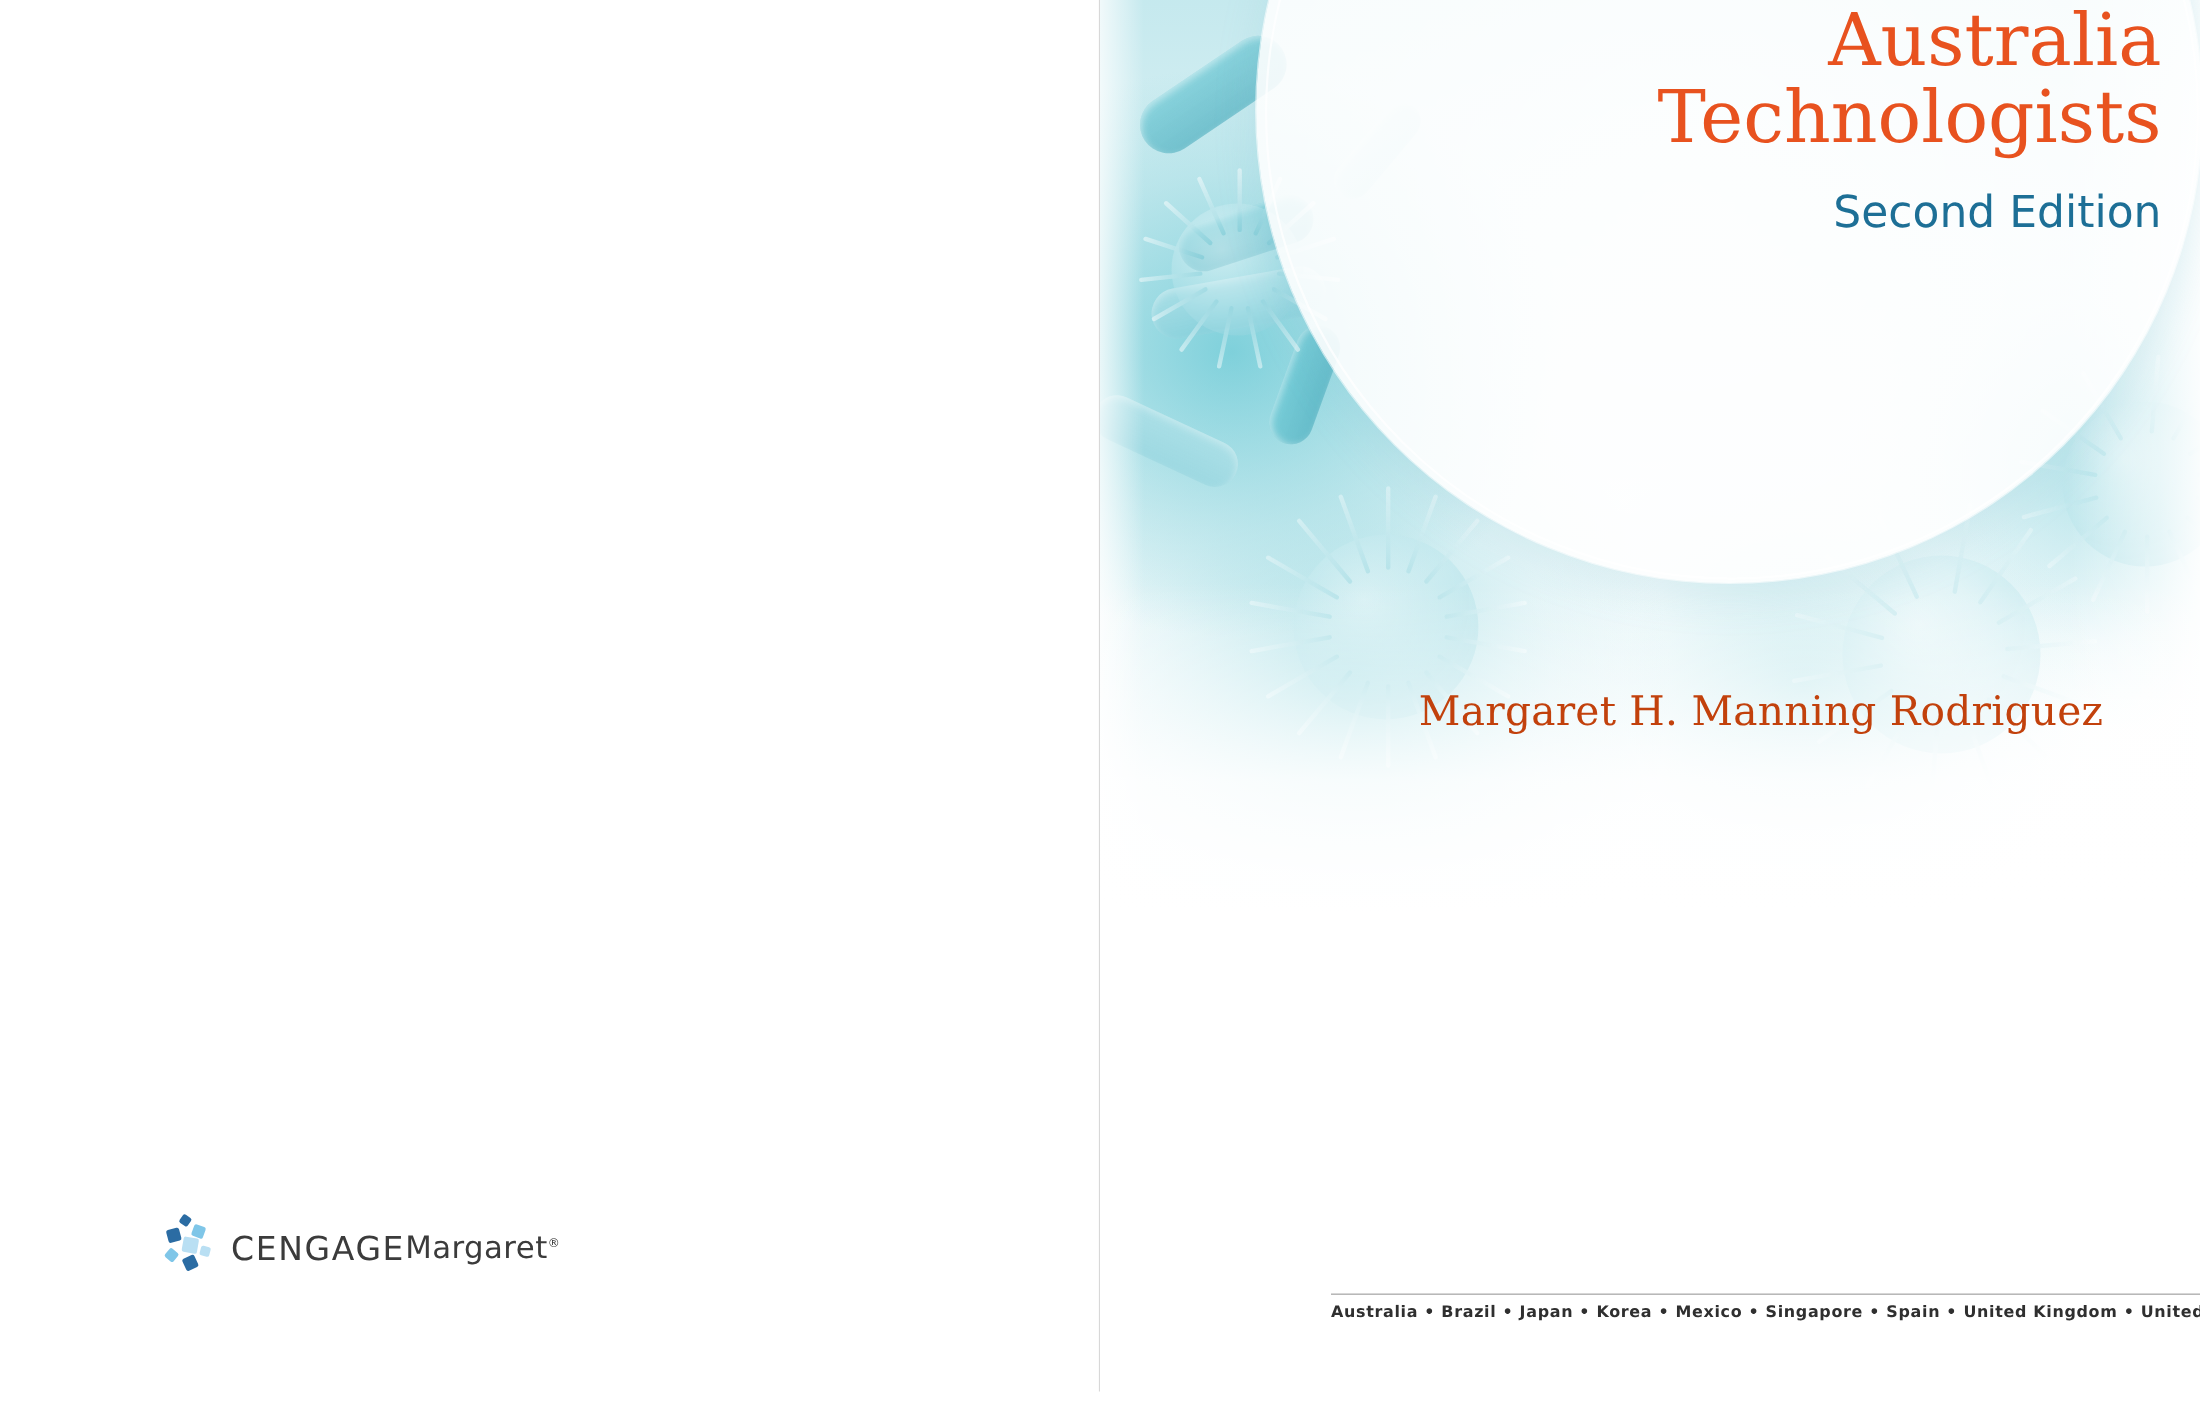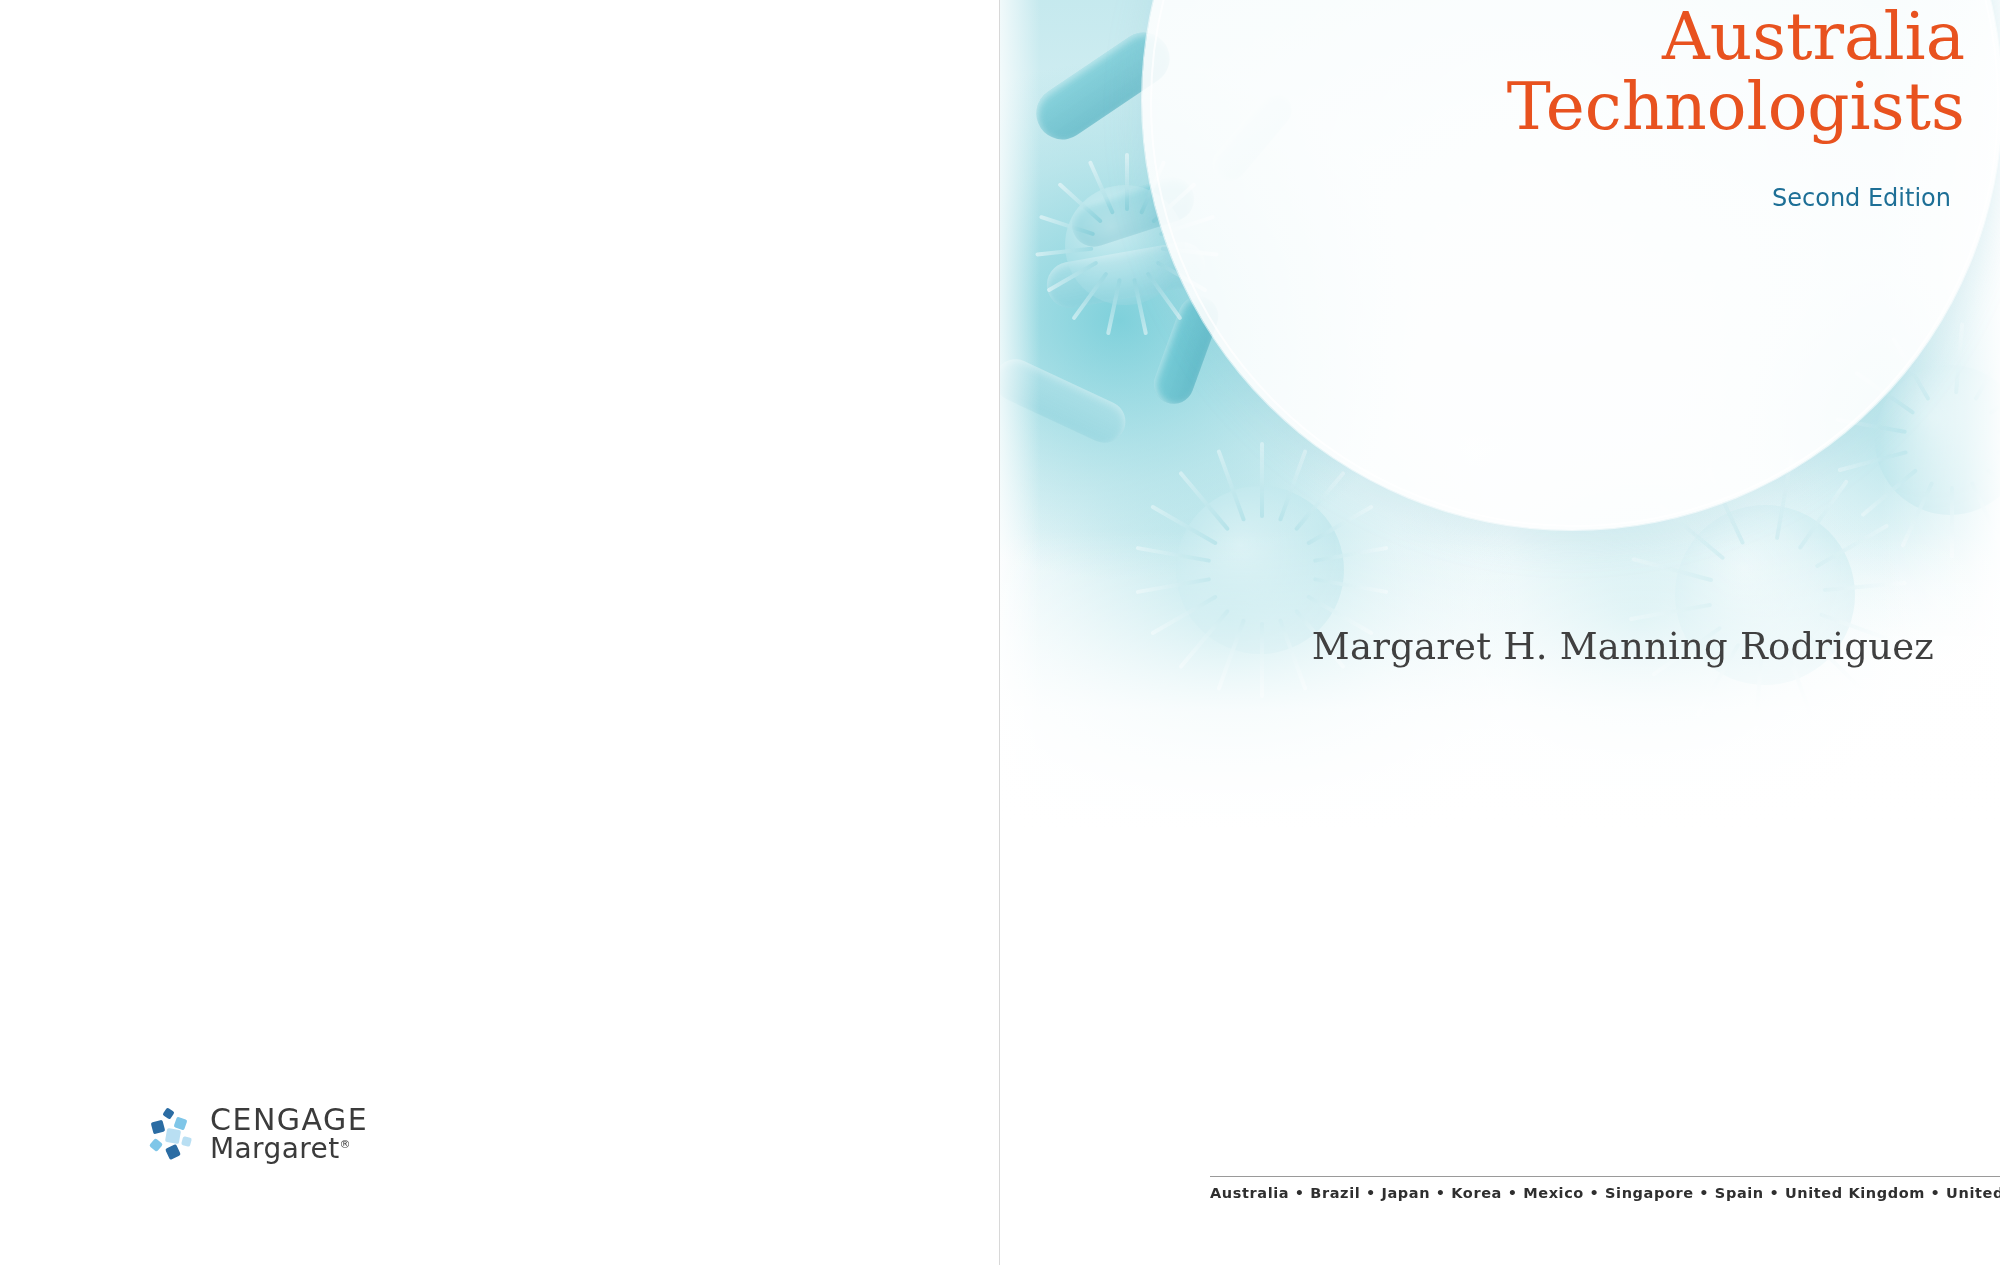--- a/index.html
+++ b/index.html
@@ -185,38 +185,38 @@
     color: #e8521f;
   }
   .title-line3 {
     margin: 0;
     font-family: "DejaVu Serif", serif;
     font-size: 66px;
     line-height: 1.06;
     color: #e8521f;
   }
   .edition {
-    margin: 14px;
+    margin: 0;
     padding-top: 28px;
     font-family: "DejaVu Sans", sans-serif;
     font-weight: 400;
-    font-size: 24px;
+    font-size: 40px;
     color: #1d6f96;
   }
   .author {
     position: absolute;
     left: 0;
     top: 625px;
     width: 1000px;
     text-align: right;
-    padding-right: 66px;
+    padding-right: 88px;
     box-sizing: border-box;
     font-family: "DejaVu Serif", serif;
     font-size: 37px;
-    color: #404040;
+    color: #c2410c;
     letter-spacing: 0.2px;
   }
 
   
   .publisher {
     position: absolute;
     left: 150px;
     top: 1105px;
     display: flex;
     align-items: center;
@@ -227,22 +227,22 @@
     width: 46px;
     height: 50px;
   }
   .cengage-mark span {
     position: absolute;
     display: block;
     border-radius: 2px;
   }
   .cengage-wordmark {
     display: flex;
-    flex-direction: column;
     line-height: 1.0;
+    margin-top: 11px;
   }
   .cengage-word-top {
     font-family: "DejaVu Sans", sans-serif;
     font-size: 30px;
     letter-spacing: 1.5px;
     color: #3b3b3b;
   }
   .cengage-word-bottom {
     font-family: "DejaVu Sans", sans-serif;
     font-size: 28px;

